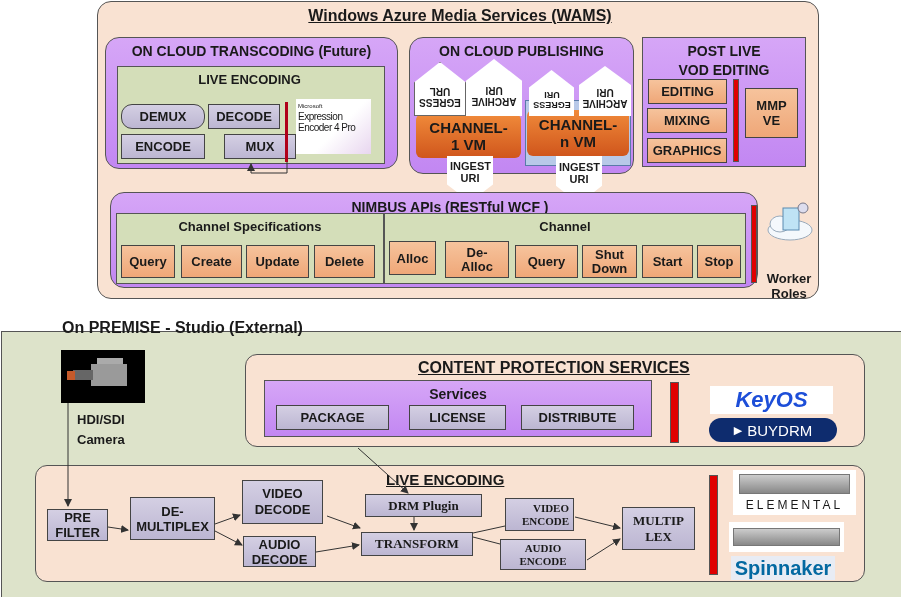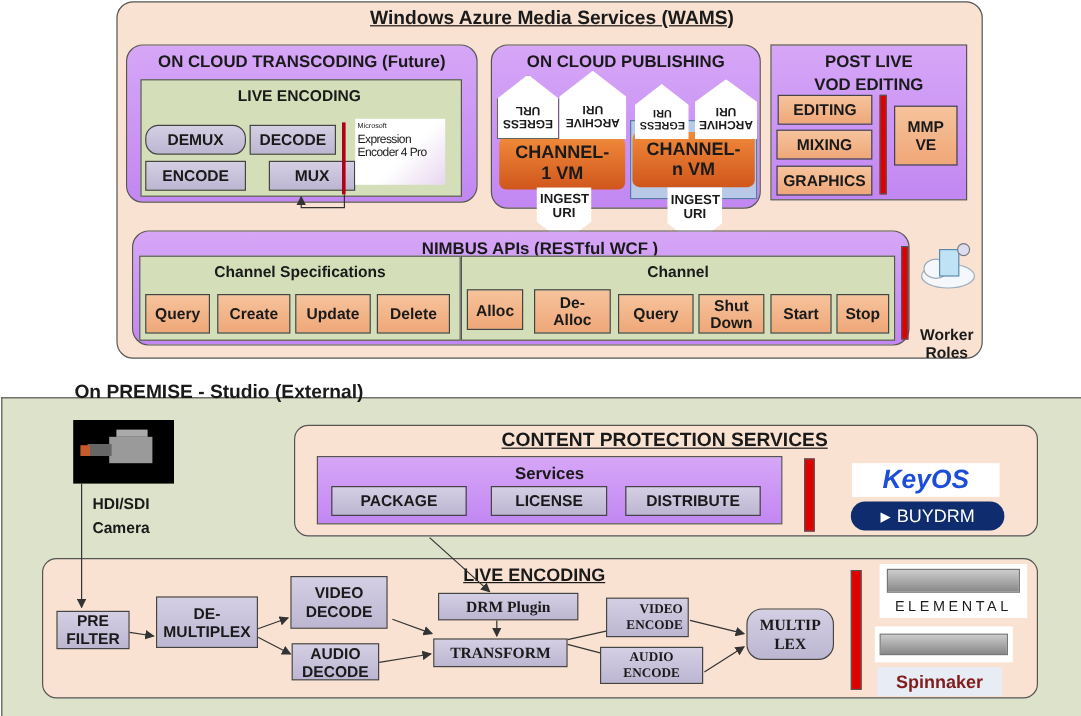--- a/index.html
+++ b/index.html
@@ -153,31 +153,31 @@
 <div class="abs title-u" style="left:386px;top:471px;width:150px;height:18px;font-size:15px;">LIVE ENCODING</div>
 
 <div class="abs grey ctr" style="left:47px;top:509px;width:61px;height:32px;line-height:15px;padding:0 10px;">PRE FILTER</div>
 <div class="abs grey ctr" style="left:130px;top:497px;width:85px;height:43px;line-height:15px;padding:0 4px;">DE-MULTIPLEX</div>
 <div class="abs grey ctr" style="left:242px;top:480px;width:81px;height:44px;line-height:16px;padding:0 8px;">VIDEO DECODE</div>
 <div class="abs grey ctr" style="left:243px;top:536px;width:73px;height:31px;line-height:15px;padding:0 6px;">AUDIO DECODE</div>
 <div class="abs grey ctr serif" style="left:365px;top:494px;width:117px;height:23px;font-size:13px;">DRM Plugin</div>
 <div class="abs grey ctr serif" style="left:361px;top:532px;width:112px;height:24px;font-size:13px;">TRANSFORM</div>
 <div class="abs grey ctr serif" style="left:505px;top:498px;width:69px;height:33px;font-size:11px;line-height:13px;padding:0 4px;text-align:right;">VIDEO ENCODE</div>
 <div class="abs grey ctr serif" style="left:500px;top:539px;width:86px;height:31px;font-size:11px;line-height:13px;padding:0 10px;">AUDIO ENCODE</div>
-<div class="abs grey ctr serif" style="left:622px;top:507px;width:73px;height:43px;font-size:13px;line-height:16px;padding:4px 8px;border-radius:13px;">MULTIP LEX</div>
+<div class="abs grey ctr serif" style="left:622px;top:507px;width:73px;height:43px;font-size:13px;line-height:16px;padding:4px 8px;">MULTIP LEX</div>
 
 <div class="abs redbar" style="left:709px;top:475px;width:9px;height:100px;"></div>
 <div class="abs" style="left:733px;top:470px;width:123px;height:45px;background:#fff;">
   <div style="margin:4px 6px 0;height:18px;background:linear-gradient(#ccc,#888);border:1px solid #777;"></div>
   <div style="text-align:center;font-size:12px;letter-spacing:3px;margin-top:4px;font-weight:normal;">ELEMENTAL</div>
 </div>
 <div class="abs" style="left:729px;top:522px;width:115px;height:30px;background:#fff;">
   <div style="margin:6px 4px;height:16px;background:linear-gradient(#ccc,#888);border:1px solid #777;"></div>
 </div>
-<div class="abs ctr" style="left:731px;top:556px;width:104px;height:24px;background:#e8ecf4;color:#7f1d1d;font-size:15px;">Spinnaker</div>
+<div class="abs ctr" style="left:731px;top:556px;width:104px;height:24px;background:#e8ecf4;color:#0369a1;font-size:20px;">Spinnaker</div>
 
 <svg class="lines" width="901" height="597">
   <defs>
     <marker id="ah" markerWidth="8" markerHeight="8" refX="7" refY="4" orient="auto">
       <path d="M0,0 L8,4 L0,8 z" fill="#333"></path>
     </marker>
   </defs>
 
   <polyline points="287,162 287,173 251,173 251,164" fill="none" stroke="#333" stroke-width="1" marker-end="url(#ah)"></polyline>
 

